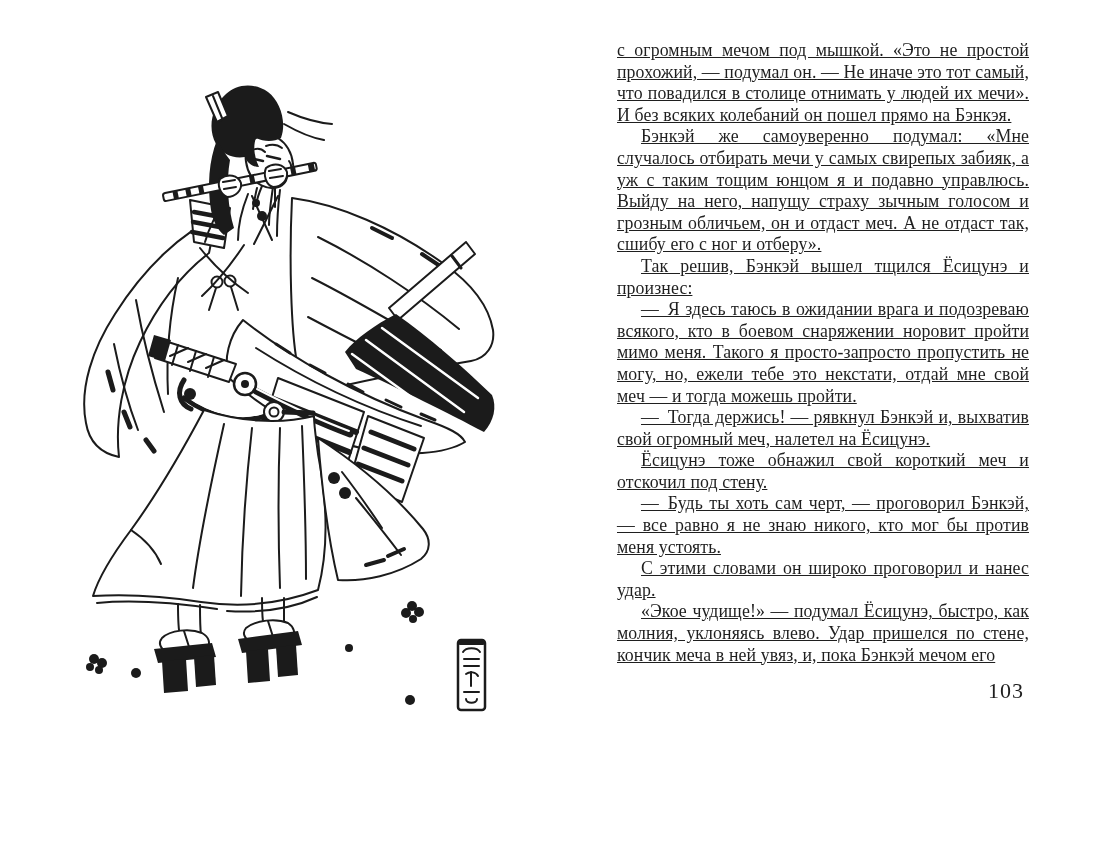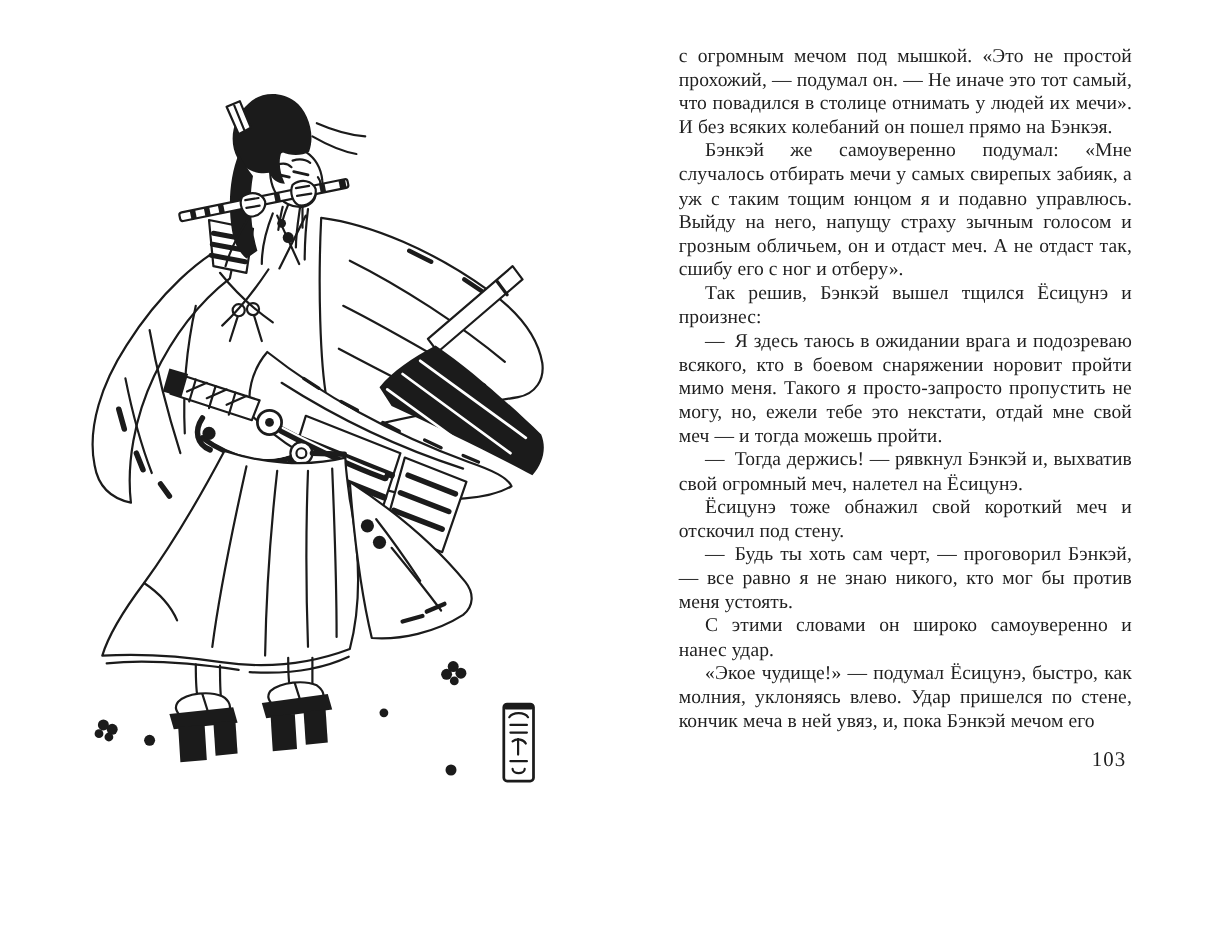--- a/index.html
+++ b/index.html
@@ -25,28 +25,28 @@
   
   .text-column {
     position: absolute;
     left: 617px; top: 40px;
     width: 412px;
     font-size: 17.8px;
     line-height: 21.6px;
     text-align: justify;
     letter-spacing: 0.1px;
   }
-  p.para { margin: 0; padding: 0; }
+  p.para { margin: 0; padding: 0; text-decoration: underline; }
   p.para.indent { text-indent: 24px; }
 
   .page-number {
     text-align: right;
     padding-right: 5px;
     margin-top: 14px;
-    font-size: 19px;
+    font-size: 22px;
     letter-spacing: 1px;
   }
 </style>
 </head>
 <body>
 
 <div class="spread">
 
   <div class="page-left">
     <figure class="illustration" aria-label="Black-and-white ink illustration of a young samurai in flowing robes and tall geta sandals playing a transverse flute, a sword at his waist and a wrapped blade on his back">
@@ -252,19 +252,19 @@
   <div class="page-right">
     <div class="text-column">
 
       <p class="para">с огромным мечом под мышкой. «Это не простой прохожий, — подумал он. — Не иначе это тот самый, что повадился в столице отнимать у людей их мечи». И без всяких колебаний он пошел прямо на Бэнкэя.</p>
         <p class="para indent">Бэнкэй же самоуверенно подумал: «Мне случалось отбирать мечи у самых свирепых забияк, а уж с таким тощим юнцом я и подавно управлюсь. Выйду на него, напущу страху зычным голосом и грозным обличьем, он и отдаст меч. А не отдаст так, сшибу его с ног и отберу».</p>
         <p class="para indent">Так решив, Бэнкэй вышел тщился Ёсицунэ и произнес:</p>
         <p class="para indent">— Я здесь таюсь в ожидании врага и подозреваю всякого, кто в боевом снаряжении норовит пройти мимо меня. Такого я просто-запросто пропустить не могу, но, ежели тебе это некстати, отдай мне свой меч — и тогда можешь пройти.</p>
         <p class="para indent">— Тогда держись! — рявкнул Бэнкэй и, выхватив свой огромный меч, налетел на Ёсицунэ.</p>
         <p class="para indent">Ёсицунэ тоже обнажил свой короткий меч и отскочил под стену.</p>
         <p class="para indent">— Будь ты хоть сам черт, — проговорил Бэнкэй, — все равно я не знаю никого, кто мог бы против меня устоять.</p>
-        <p class="para indent">С этими словами он широко самоуверенно и нанес удар.</p>
+        <p class="para indent">С этими словами он широко проговорил и нанес удар.</p>
         <p class="para indent">«Экое чудище!» — подумал Ёсицунэ, быстро, как молния, уклоняясь влево. Удар пришелся по стене, кончик меча в ней увяз, и, пока Бэнкэй мечом его</p>
         <div class="page-number">103</div>
     </div>
   </div>
 
 </div>
 
 </body></html>

